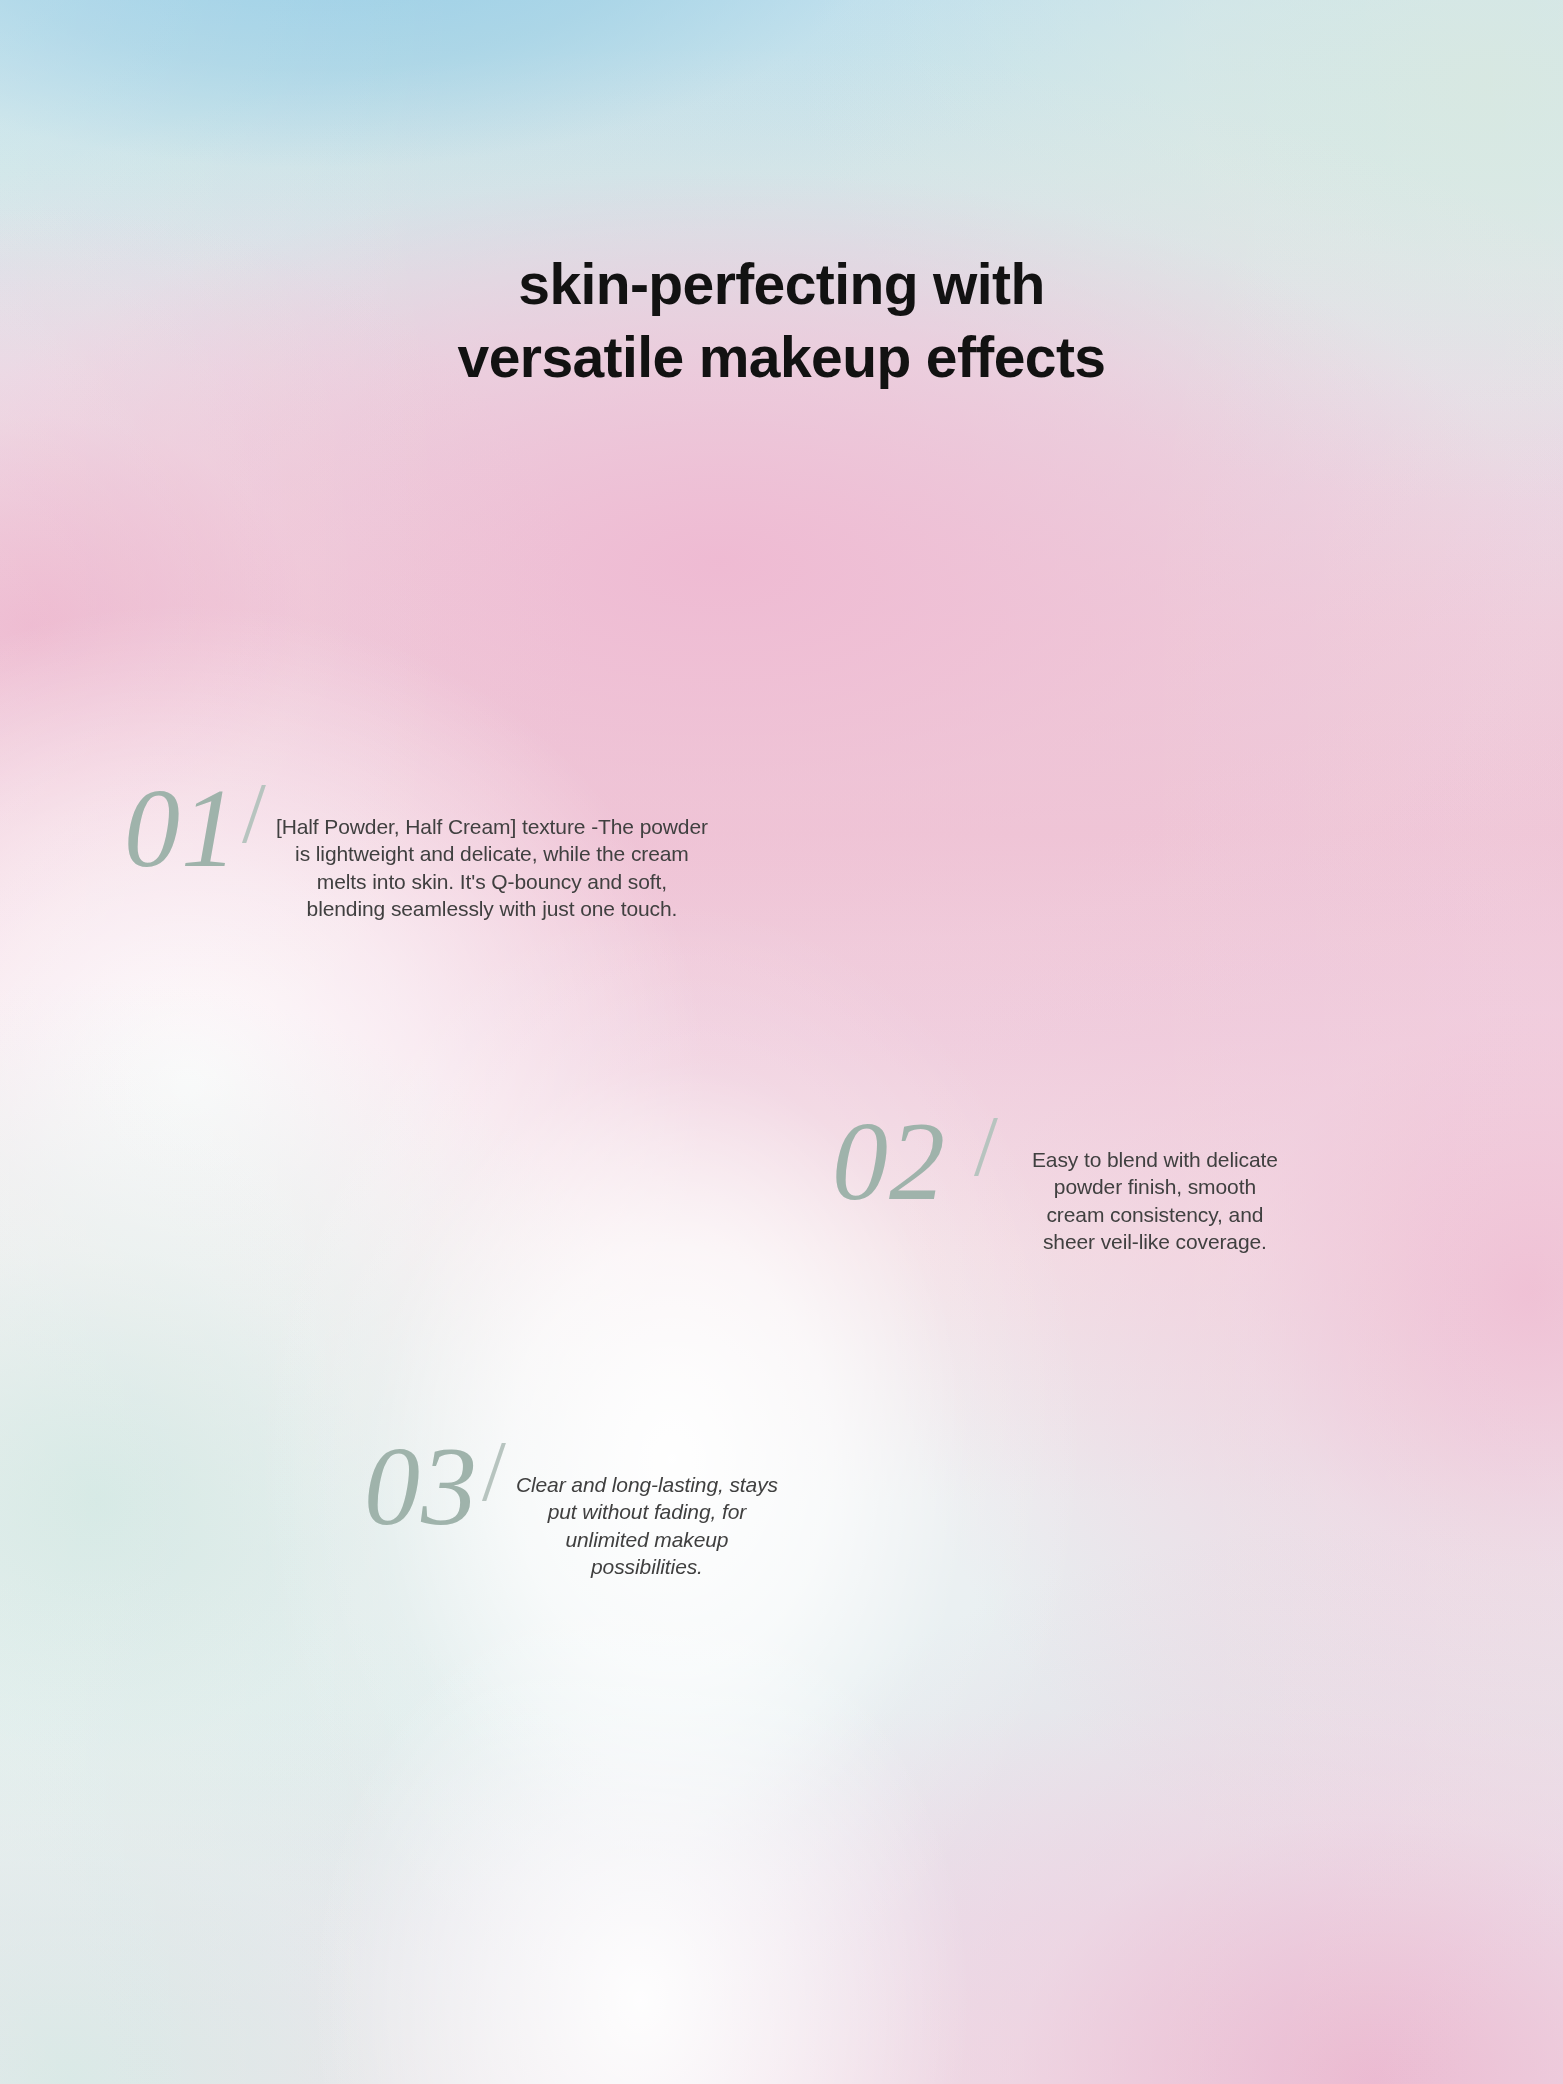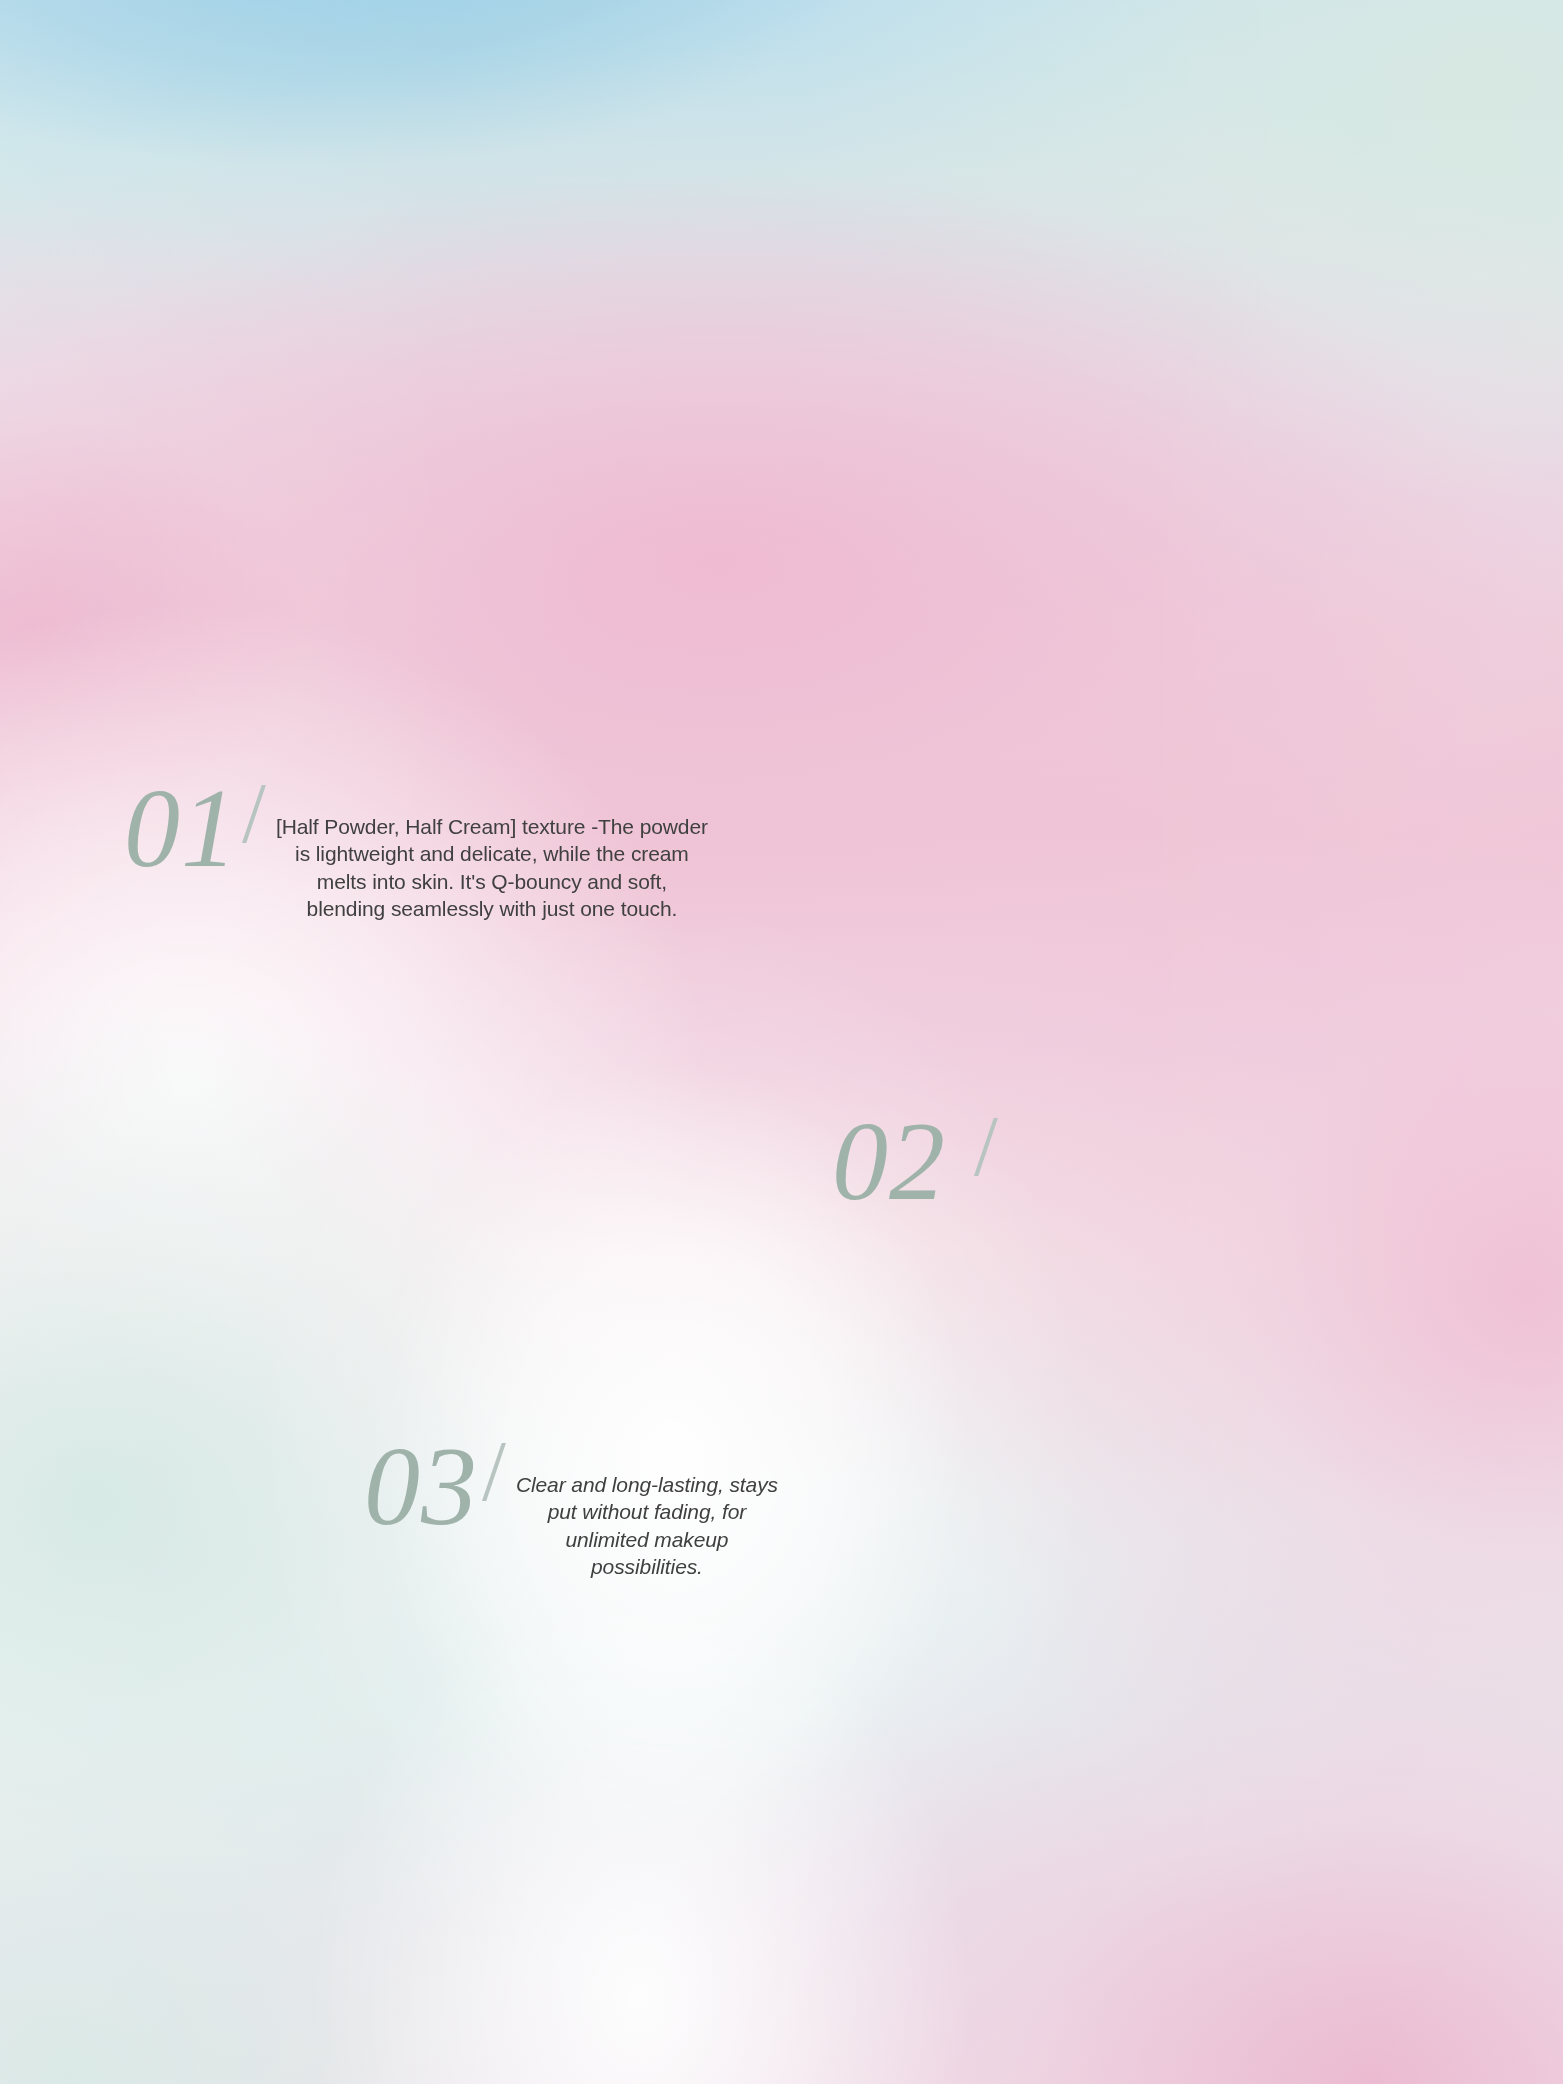--- a/index.html
+++ b/index.html
@@ -219,33 +219,41 @@
   <div class="bg-layer bg-mint-left-low"></div>
   <div class="bg-layer bg-pink-right-low"></div>
   <div class="bg-layer bg-white-center-low"></div>
   <div class="bg-layer bg-pink-bottomright"></div>
   <div class="bg-layer bg-mint-bottomleft"></div>
   <div class="bg-layer bg-white-bottom-center"></div>
   <div class="bg-layer bg-soft-veil"></div>
 
   <div class="content">
 
+    <h1 class="headline">
+      <span class="line">skin-perfecting with</span>
+      <span class="line">versatile makeup effects</span>
+    </h1>
 
     <div class="item" id="item-01">
       <span class="num">01</span>
       <span class="slash">/</span>
       <p class="desc">[Half Powder, Half Cream] texture -The powder
 is lightweight and delicate, while the cream
 melts into skin. It's Q-bouncy and soft,
 blending seamlessly with just one touch.</p>
     </div>
 
     <div class="item" id="item-02">
       <span class="num">02</span>
       <span class="slash">/</span>
+      <p class="desc">Easy to blend with delicate
+powder finish, smooth
+cream consistency, and
+sheer veil-like coverage.</p>
     </div>
 
     <div class="item" id="item-03">
       <span class="num">03</span>
       <span class="slash">/</span>
       <p class="desc">Clear and long-lasting, stays
 put without fading, for
 unlimited makeup
 possibilities.</p>
     </div>

